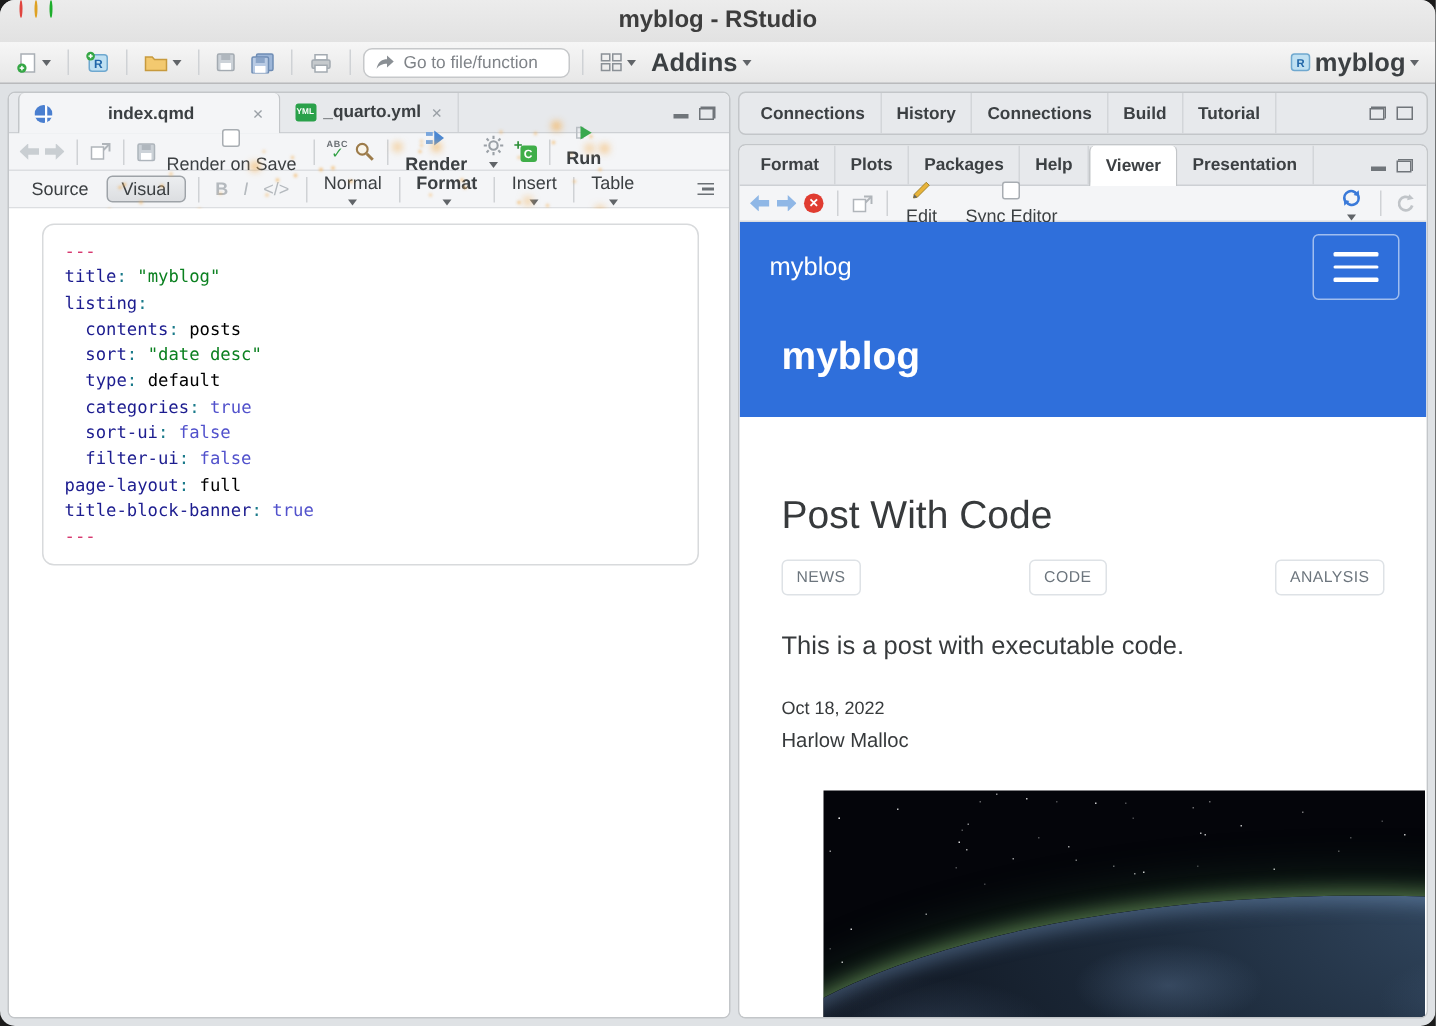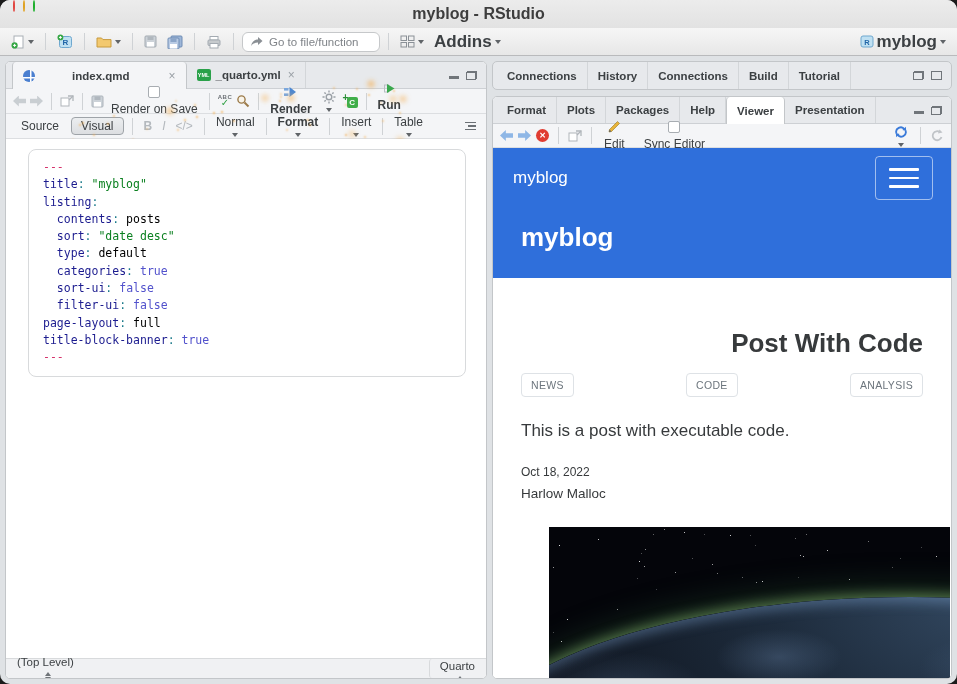--- a/index.html
+++ b/index.html
@@ -125,21 +125,21 @@
   
   .blog-nav { background:#2f6fdb; height:60px; display:flex; align-items:center; padding:0 18px 0 20px; }
   .blog-nav .brand { color:#fff; font-size:17px; }
   .hamburger { margin-left:auto; width:58px; height:44px; border:1px solid rgba(255,255,255,.55);
                border-radius:4px; display:flex; flex-direction:column; align-items:center;
                justify-content:center; gap:6px; }
   .hamburger span { width:30px; height:2.5px; background:#fff; border-radius:1px; }
   .blog-banner { background:#2f6fdb; height:70px; padding:14px 0 0 28px; }
   .blog-banner .title { color:#fff; font-size:26px; font-weight:bold; }
   .post { padding:0 28px; color:#373a3c; }
-  .post h1 { margin-top:50px; font-size:26px; font-weight:700; color:#373a3c;text-align:right; }
+  .post h1 { margin-top:50px; font-size:26px; font-weight:400; color:#373a3c; }
   .tags { display:flex; gap:8px; margin-top:14px;justify-content:space-between; }
   .tag { font-size:10.5px; color:#6c757d; border:1px solid #dee2e6; border-radius:4px;
          padding:5px 9px; letter-spacing:.3px; }
   .post .desc { margin-top:24px; font-size:17px; }
   .post .date { margin-top:24px; font-size:12px; }
   .post .author { margin-top:7px; font-size:13.5px; }
 
   
   .photo { margin:26px 0 0 28px; width:401px; height:200px; position:relative;
            background:#04050a; overflow:hidden; }
@@ -372,36 +372,20 @@
             <span style="width:11px"></span>
             <span style="width:8px"></span>
             <span style="width:11px"></span>
           </span>
         </div>
 
         <div class="ed-content">
           <div class="code-box"><div><span class="tok-meta">---</span></div><div><span class="tok-key">title</span><span class="tok-colon">:</span><span class="tok-plain"> </span><span class="tok-str">"myblog"</span></div><div><span class="tok-key">listing</span><span class="tok-colon">:</span></div><div><span class="tok-plain">  </span><span class="tok-key">contents</span><span class="tok-colon">:</span><span class="tok-plain"> posts</span></div><div><span class="tok-plain">  </span><span class="tok-key">sort</span><span class="tok-colon">:</span><span class="tok-plain"> </span><span class="tok-str">"date desc"</span></div><div><span class="tok-plain">  </span><span class="tok-key">type</span><span class="tok-colon">:</span><span class="tok-plain"> default</span></div><div><span class="tok-plain">  </span><span class="tok-key">categories</span><span class="tok-colon">:</span><span class="tok-plain"> </span><span class="tok-bool">true</span></div><div><span class="tok-plain">  </span><span class="tok-key">sort-ui</span><span class="tok-colon">:</span><span class="tok-plain"> </span><span class="tok-bool">false</span></div><div><span class="tok-plain">  </span><span class="tok-key">filter-ui</span><span class="tok-colon">:</span><span class="tok-plain"> </span><span class="tok-bool">false</span></div><div><span class="tok-key">page-layout</span><span class="tok-colon">:</span><span class="tok-plain"> full</span></div><div><span class="tok-key">title-block-banner</span><span class="tok-colon">:</span><span class="tok-plain"> </span><span class="tok-bool">true</span></div><div><span class="tok-meta">---</span></div></div>
         </div>
 
-        <div class="ed-status">
-          <span class="btn">
-            <span>(Top Level)</span>
-            <span class="updown">
-                <i class="u"></i>
-                <i class="d"></i>
-              </span>
-          </span>
-          <span class="status-right btn">
-            <span>Quarto</span>
-            <span class="updown">
-                <i class="u"></i>
-                <i class="d"></i>
-              </span>
-          </span>
-        </div>
       </div>
 
     </div>
 
     <div class="col-right">
 
       <div class="envbar">
         <span class="tab" style="margin-left:4px">Connections</span>
         <span class="tab">History</span>
         <span class="tab">Connections</span>

